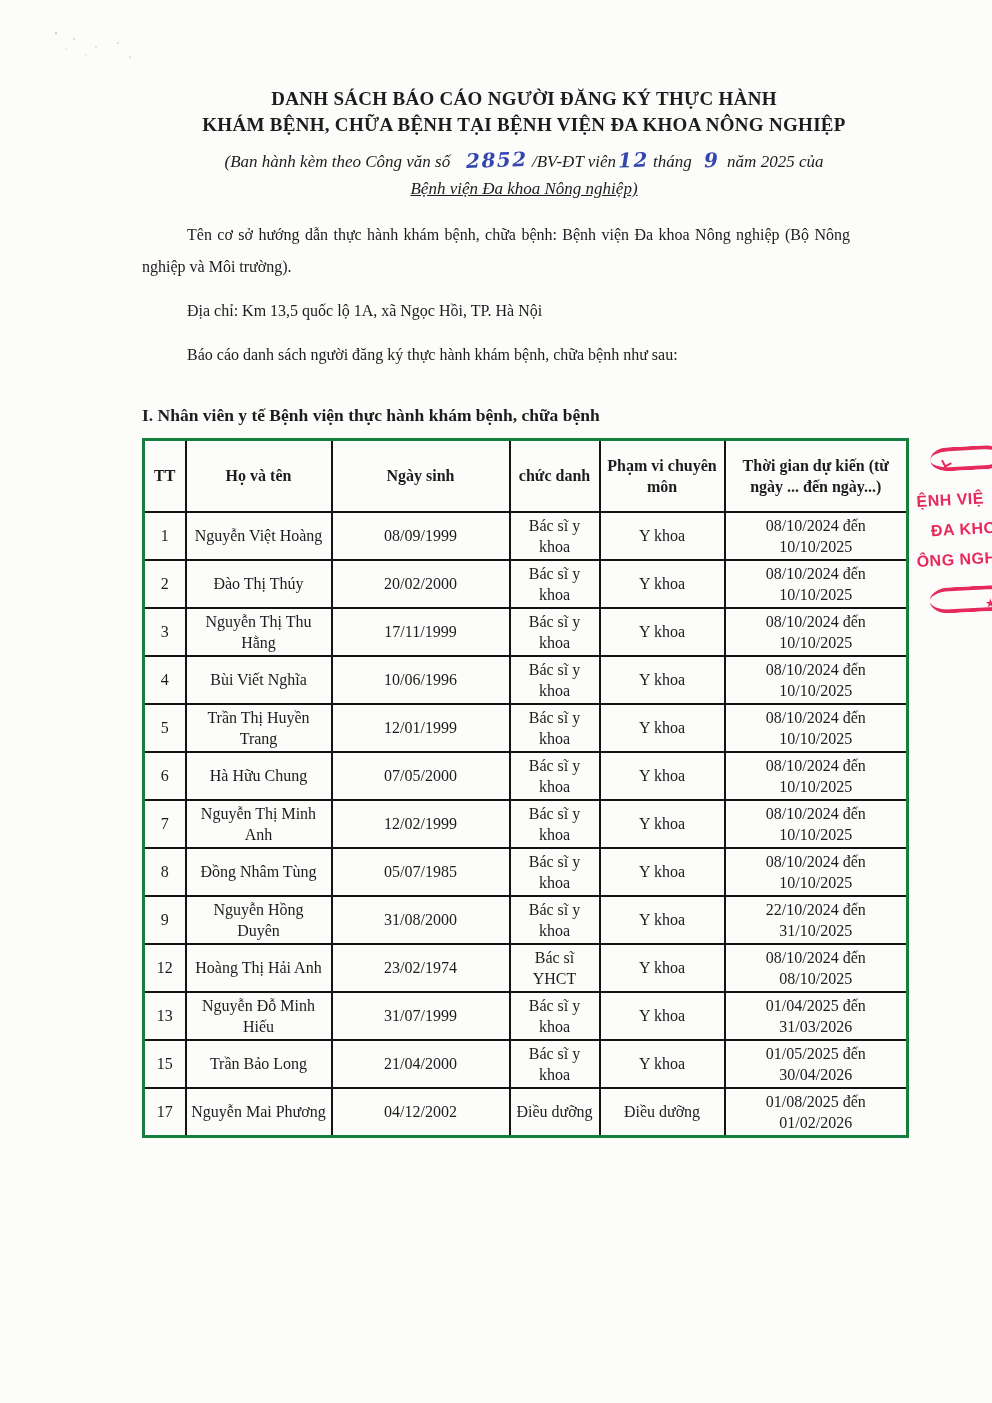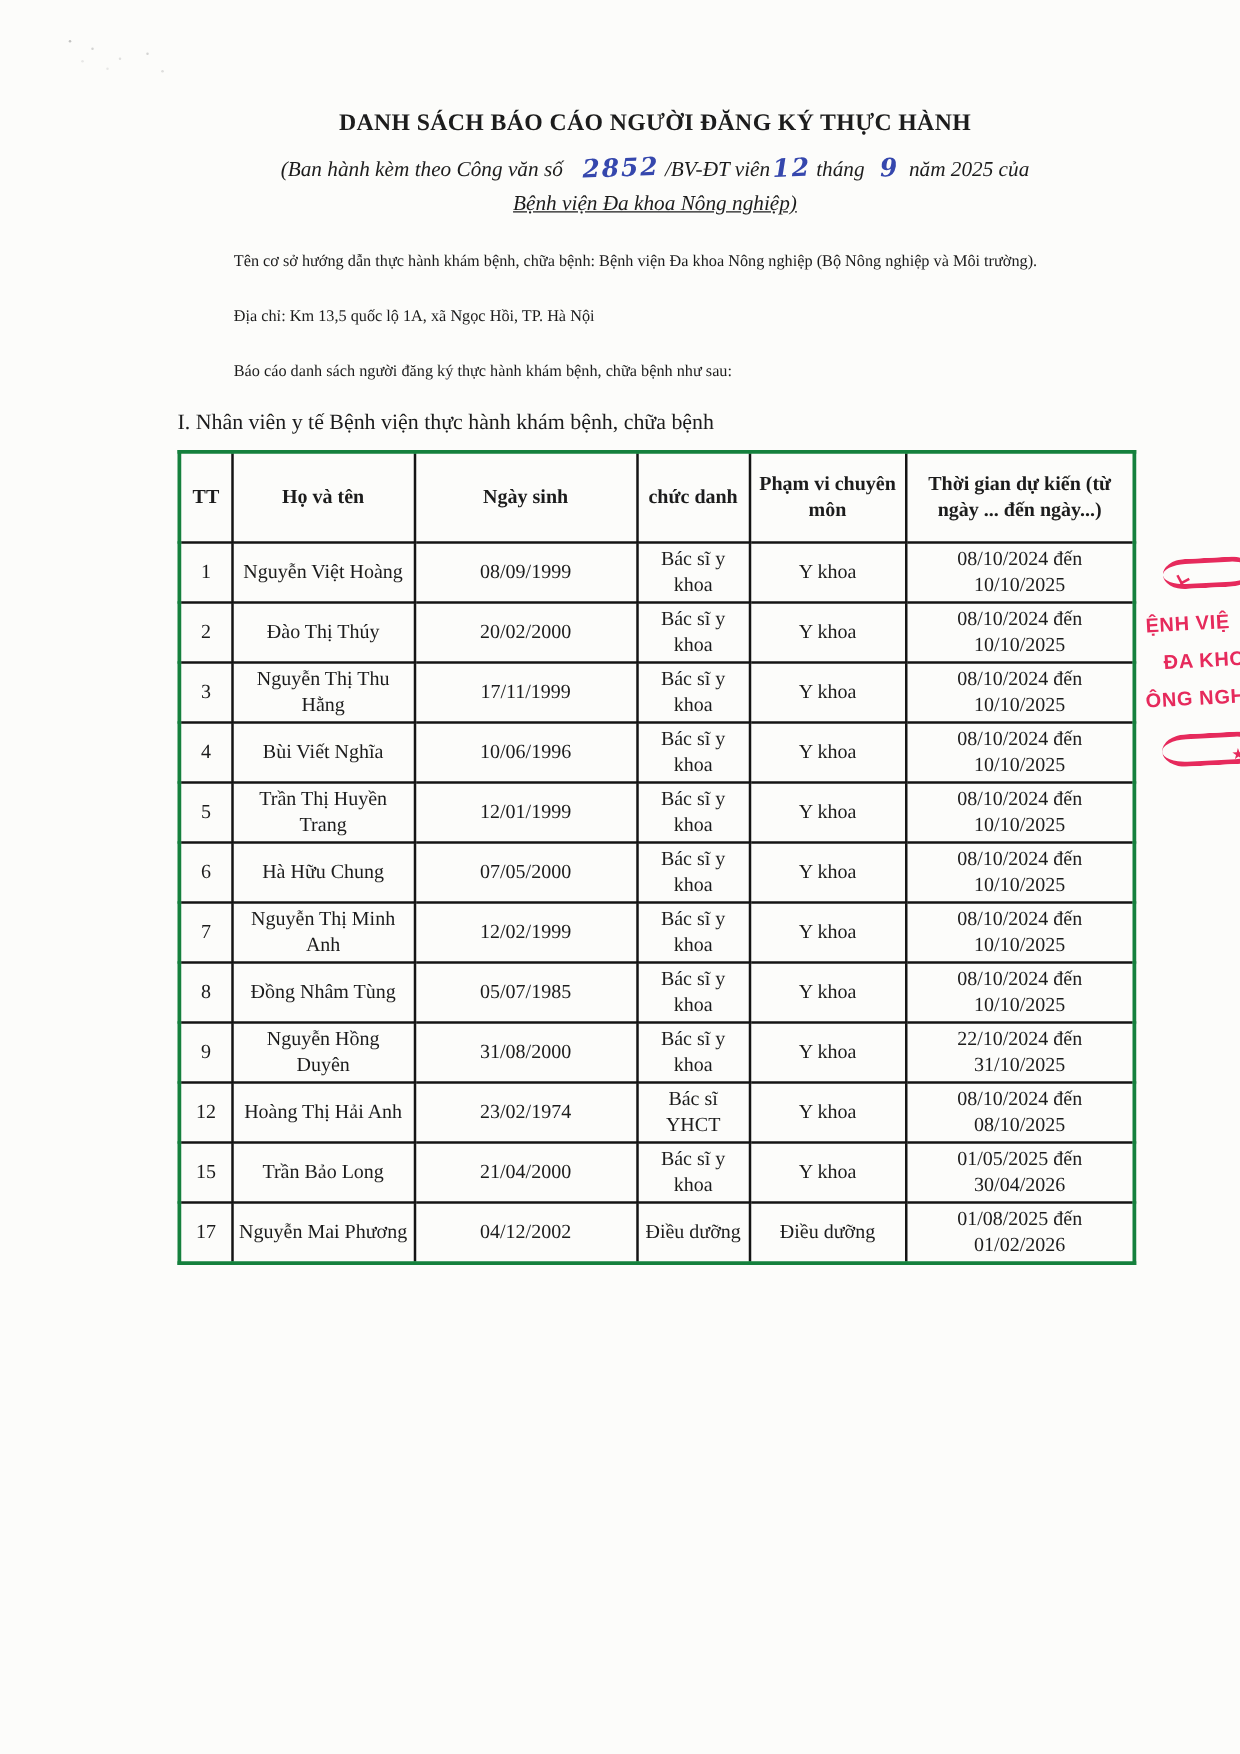--- a/index.html
+++ b/index.html
@@ -46,31 +46,31 @@
     color: #3547ad;
     font-size: 20px;
     letter-spacing: 1.5px;
     transform: rotate(-2deg);
   }
   .hw-num   { margin: 0 4px 0 16px; }
   .hw-day   { margin: 0 4px 0 2px; }
   .hw-month { margin: 0 8px 0 12px; }
   
   .para {
-    font-size: 13px;
+    font-size: 16px;
     line-height: 32px;
     text-indent: 45px;
     margin-top: 12px;
   }
   .para.justified { text-align: justify; }
   .para.first { margin-top: 17px; }
   .section-heading {
-    margin-top: 12px;
+    margin-top: 32px;
     font-size: 17.5px;
-    font-weight: normal;
+    font-weight: bold;
     line-height: 24px;
   }
   
   table.roster {
     margin-top: 11px;
     width: 764px;
     border-collapse: collapse;
     table-layout: fixed;
     border: 3px solid #15803d;
   }
@@ -161,20 +161,21 @@
 </head>
 <body>
 
 <div class="page">
   <div class="scan-noise"></div>
 
   <div class="content">
 
     <div class="title-block">
       <div class="title-line">DANH SÁCH BÁO CÁO NGƯỜI ĐĂNG KÝ THỰC HÀNH</div>
+      <div class="title-line">KHÁM BỆNH, CHỮA BỆNH TẠI BỆNH VIỆN ĐA KHOA NÔNG NGHIỆP</div>
       <div class="subtitle">
         <span>(Ban hành kèm theo Công văn số</span><span class="hw hw-num">2852</span><span>/BV-ĐT viên</span><span class="hw hw-day">12</span><span>tháng</span><span class="hw hw-month">9</span><span>năm 2025 của</span>
       </div>
       <div class="subtitle" style="margin-top:0;text-decoration:underline;">Bệnh viện Đa khoa Nông nghiệp)</div>
     </div>
 
     <p class="para justified first">Tên cơ sở hướng dẫn thực hành khám bệnh, chữa bệnh: Bệnh viện Đa khoa Nông nghiệp (Bộ Nông nghiệp và Môi trường).</p>
     <p class="para">Địa chỉ: Km 13,5 quốc lộ 1A, xã Ngọc Hồi, TP. Hà Nội</p>
     <p class="para">Báo cáo danh sách người đăng ký thực hành khám bệnh, chữa bệnh như sau:</p>
 
@@ -274,20 +275,28 @@
           </tr>
           <tr>
             <td class="cell-tt">12</td>
             <td class="cell-name">Hoàng Thị Hải Anh</td>
             <td class="cell-dob">23/02/1974</td>
             <td class="cell-title">Bác sĩ YHCT</td>
             <td class="cell-scope">Y khoa</td>
             <td class="cell-period">08/10/2024 đến 08/10/2025</td>
           </tr>
           <tr>
+            <td class="cell-tt">13</td>
+            <td class="cell-name">Nguyễn Đỗ Minh Hiếu</td>
+            <td class="cell-dob">31/07/1999</td>
+            <td class="cell-title">Bác sĩ y khoa</td>
+            <td class="cell-scope">Y khoa</td>
+            <td class="cell-period">01/04/2025 đến 31/03/2026</td>
+          </tr>
+          <tr>
             <td class="cell-tt">15</td>
             <td class="cell-name">Trần Bảo Long</td>
             <td class="cell-dob">21/04/2000</td>
             <td class="cell-title">Bác sĩ y khoa</td>
             <td class="cell-scope">Y khoa</td>
             <td class="cell-period">01/05/2025 đến 30/04/2026</td>
           </tr>
           <tr>
             <td class="cell-tt">17</td>
             <td class="cell-name">Nguyễn Mai Phương</td>

